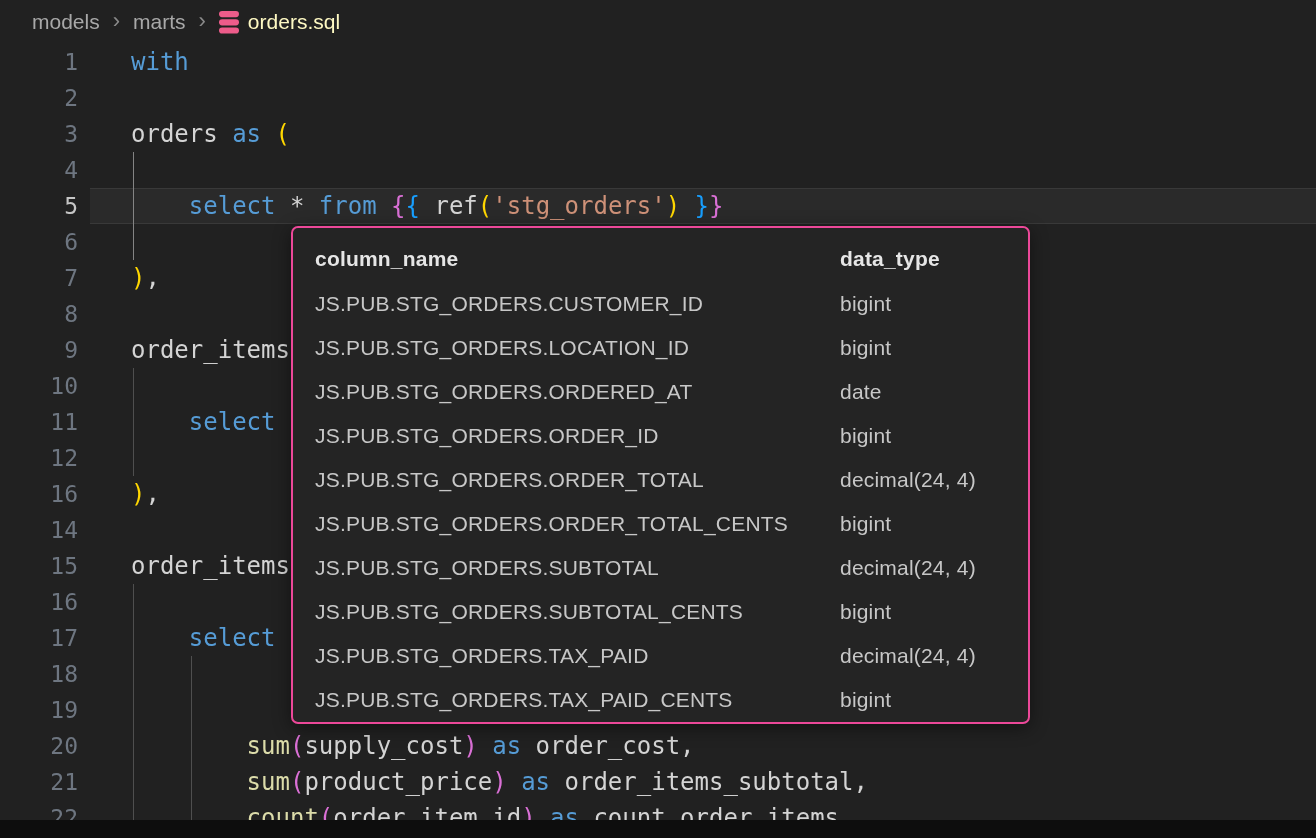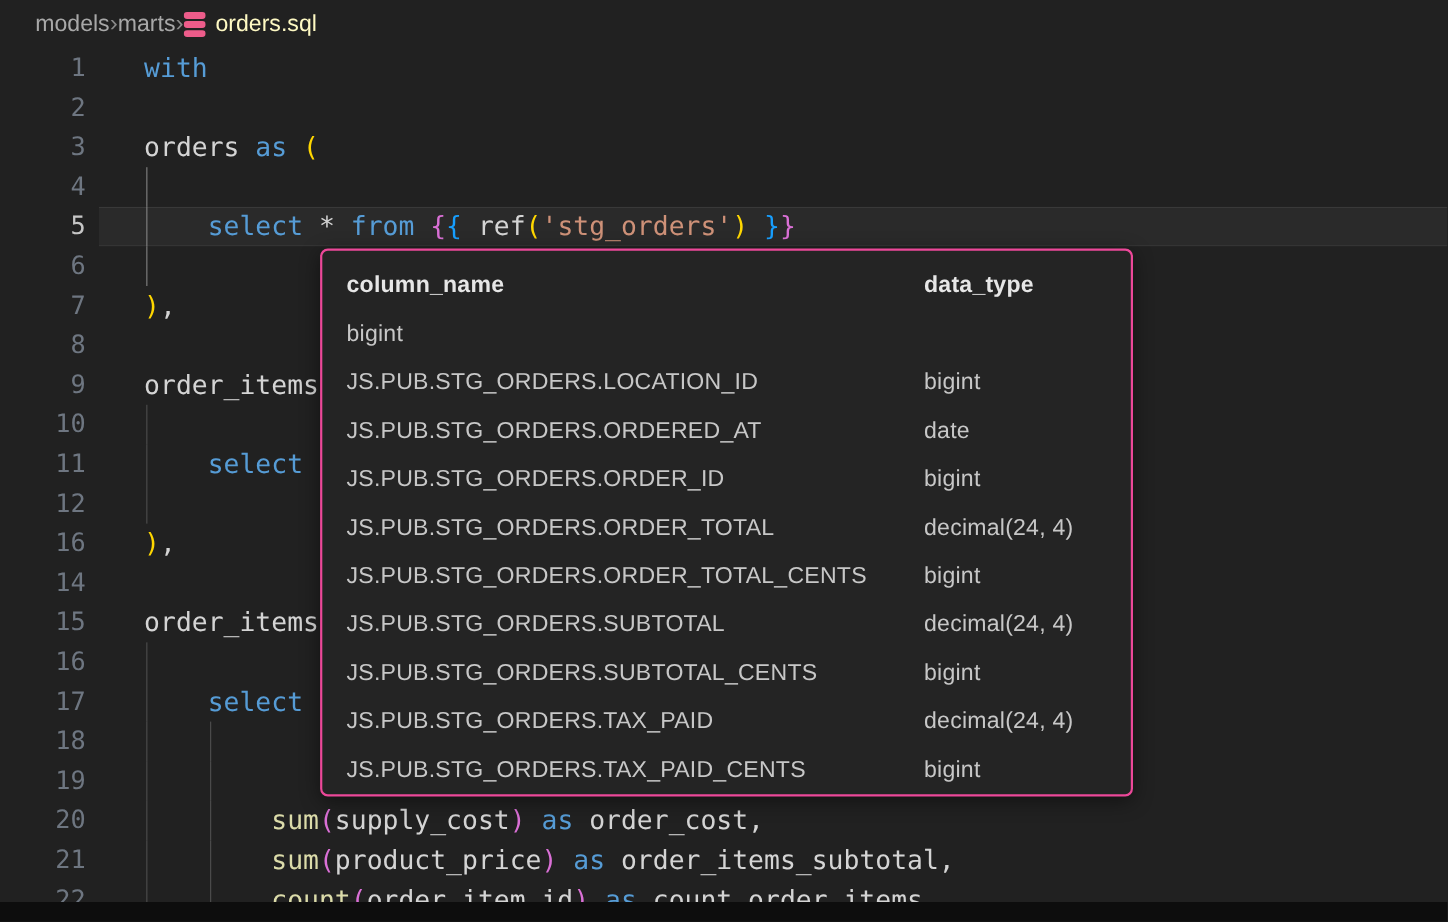--- a/index.html
+++ b/index.html
@@ -9,20 +9,21 @@
     font-family:"Liberation Sans", sans-serif;
     position:relative;
   }
 
   
   .breadcrumb {
     height:44px;
     display:flex;
     align-items:center;
     padding-left:32px;
+    gap:13px;
     font-size:21px;
     color:#a8a8a8;
   }
   .breadcrumb .sep {
     color:#8a8a8a;
     font-size:22px;
     line-height:1;
     transform:translateY(-1px);
   }
   .breadcrumb .crumb { cursor:pointer; }
@@ -165,20 +166,21 @@
       <div class="code-line"><div class="indent-guide" style="left: 133px;"></div><div class="indent-guide" style="left: 191px;"></div><div class="gutter">22</div><span class="code-text"><span style="color: rgb(212, 212, 212);">        </span><span style="color: rgb(220, 220, 170);">count</span><span style="color: rgb(218, 112, 214);">(</span><span style="color: rgb(212, 212, 212);">order_item_id</span><span style="color: rgb(218, 112, 214);">)</span><span style="color: rgb(212, 212, 212);"> </span><span style="color: rgb(86, 156, 214);">as</span><span style="color: rgb(212, 212, 212);"> count_order_items</span></span></div>
     </div>
 
   <div class="tooltip">
     <div class="t-row t-head">
       <span>column_name</span>
       <span>data_type</span>
     </div>
     <div id="tooltip-body">
         <div class="t-row">
+          <span>JS.PUB.STG_ORDERS.CUSTOMER_ID</span>
           <span>bigint</span>
         </div>
         <div class="t-row">
           <span>JS.PUB.STG_ORDERS.LOCATION_ID</span>
           <span>bigint</span>
         </div>
         <div class="t-row">
           <span>JS.PUB.STG_ORDERS.ORDERED_AT</span>
           <span>date</span>
         </div>

